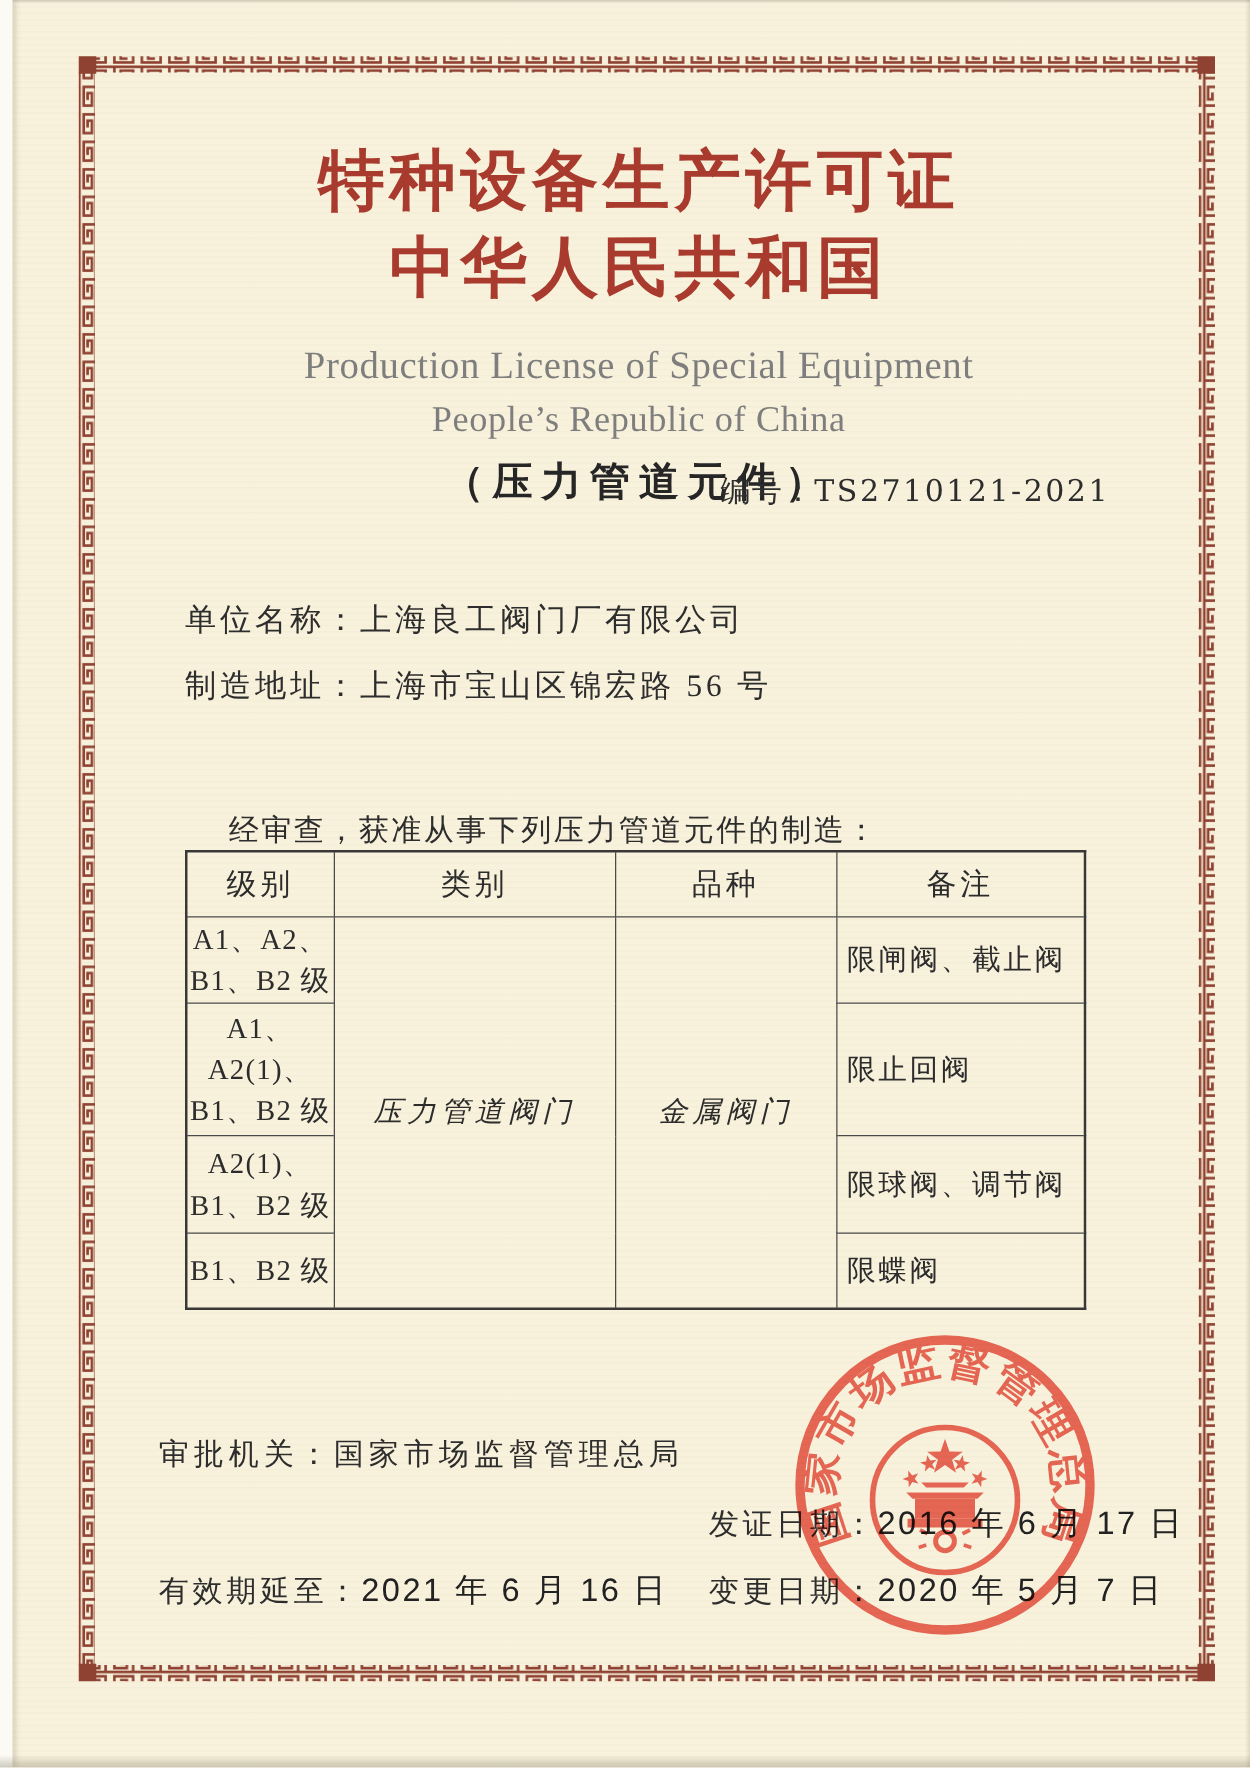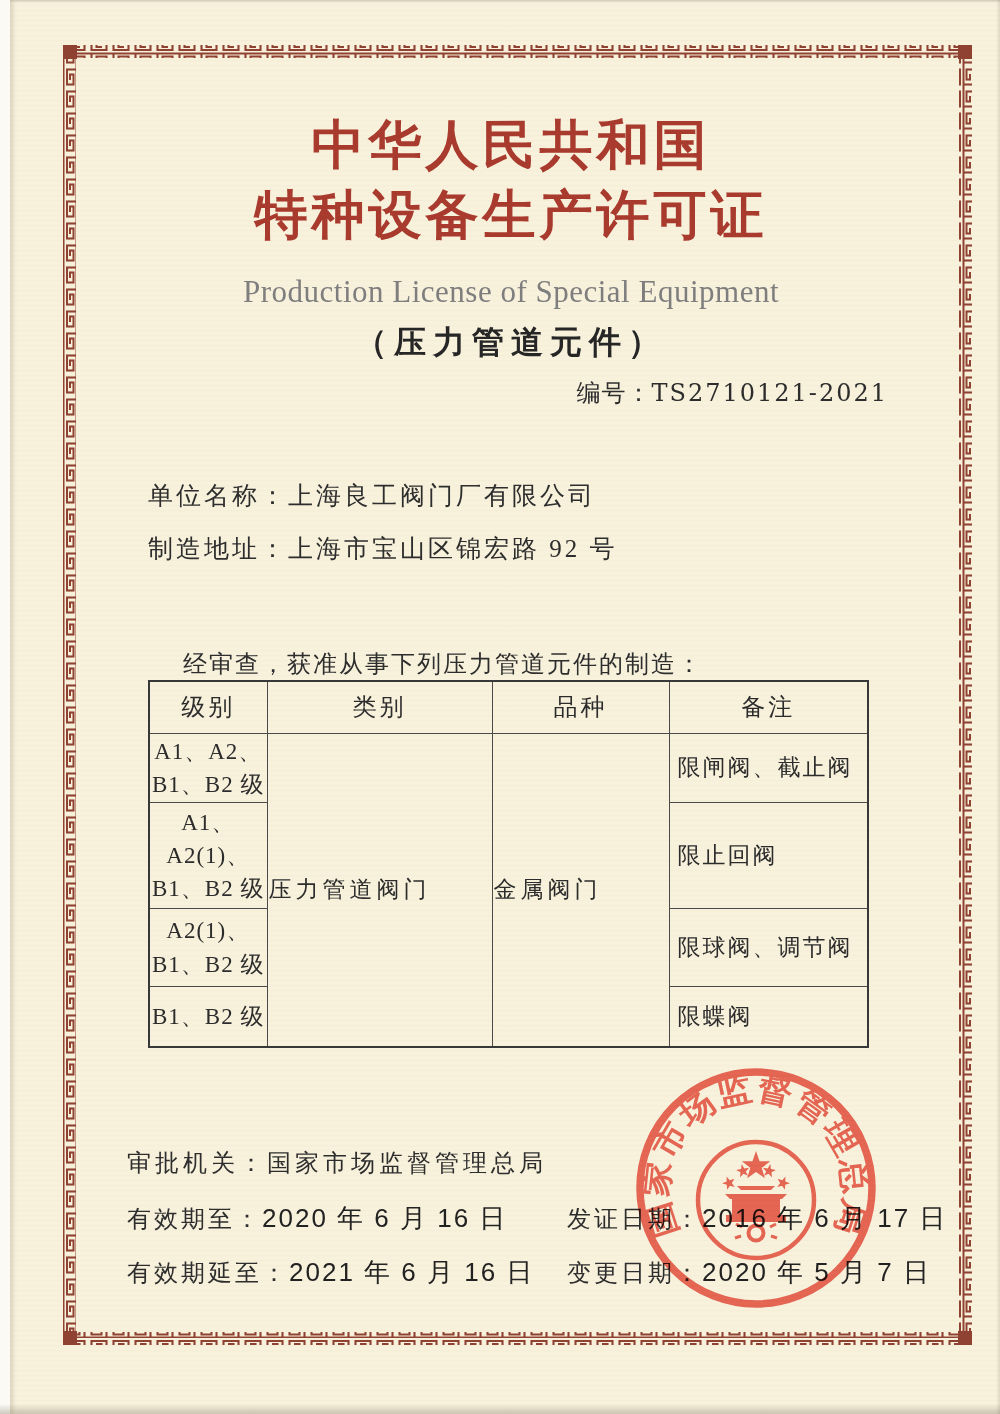--- a/index.html
+++ b/index.html
@@ -39,21 +39,21 @@
   .note-line{position:absolute;left:183px;top:648px;font-size:24px;letter-spacing:2px;}
 
   .tbl-wrap{position:absolute;left:148px;top:680px;}
   table.lic{border-collapse:collapse;table-layout:fixed;width:719px;background:transparent;}
   table.lic th,table.lic td{border:1.5px solid #4a4a4a;font-weight:normal;font-size:23px;color:#2c2c2c;}
   table.lic{border:2.5px solid #383838;}
   table.lic th{font-size:24px;letter-spacing:3px;}
   tr.hr{height:52px;} tr.r1{height:62px;} tr.r2{height:106px;} tr.r3{height:78px;} tr.r4{height:60px;}
   col.c1{width:118px;} col.c2{width:225px;} col.c3{width:177px;} col.c4{width:199px;}
   td.lvl{text-align:center;white-space:pre-line;line-height:1.45;letter-spacing:1px;}
-  td.mid{text-align:left;font-size:24px;letter-spacing:4px;}
+  td.mid{text-align:center;font-size:24px;letter-spacing:4px;font-style:italic;}
   td.rmk{text-align:left;padding-left:8px;letter-spacing:2px;}
 
   .foot-line{position:absolute;font-size:24px;letter-spacing:3px;}
   .authority-line{left:127px;top:1147px;letter-spacing:4px;}
   .valid-line{left:127px;top:1201px;}
   .extended-line{left:127px;top:1255px;}
   .issue-line{left:567px;top:1201px;}
   .change-line{left:567px;top:1255px;}
   .date-val{font-family:"Liberation Sans","DejaVu Sans",sans-serif;font-size:26px;font-weight:500;letter-spacing:2px;color:#222;}
 
@@ -88,36 +88,37 @@
     <rect x="76" y="1332" width="883" height="13" fill="url(#mhb)"></rect>
     <rect x="63" y="58" width="13" height="1274" fill="url(#mv)"></rect>
     <rect x="959" y="58" width="13" height="1274" fill="url(#mvb)"></rect>
     <rect x="63" y="45" width="14" height="14" fill="#8f4132"></rect>
     <rect x="958" y="45" width="14" height="14" fill="#8f4132"></rect>
     <rect x="63" y="1331" width="14" height="14" fill="#8f4132"></rect>
     <rect x="958" y="1331" width="14" height="14" fill="#8f4132"></rect>
   </svg>
 
   <div class="title-block">
+    <div class="cn-title">特种设备生产许可证</div>
     <div class="cn-title">中华人民共和国</div>
-    <div class="cn-title">特种设备生产许可证</div>
     <div class="en-title1">Production License of Special Equipment</div>
+    <div class="en-title2">People’s Republic of China</div>
     <div class="sub-title">（压力管道元件）</div>
   </div>
 
   <div class="license-line">
     <span>编号：</span><span class="num">TS2710121-2021</span>
   </div>
 
   <div class="field-line company-line">
     <span>单位名称：</span><span>上海良工阀门厂有限公司</span>
   </div>
 
   <div class="field-line address-line">
-    <span>制造地址：</span><span>上海市宝山区锦宏路 92 号</span>
+    <span>制造地址：</span><span>上海市宝山区锦宏路 56 号</span>
   </div>
 
   <div class="note-line">经审查，获准从事下列压力管道元件的制造：</div>
 
   <div class="tbl-wrap">
     <table class="lic">
       <colgroup>
           <col class="c1">
           <col class="c2">
           <col class="c3">
@@ -153,23 +154,20 @@
         <td class="rmk">限蝶阀</td>
       </tr>
     </tbody>
       </table>
   </div>
 
   <div class="foot-line authority-line">
     <span>审批机关：</span><span>国家市场监督管理总局</span>
   </div>
 
-  <div class="foot-line valid-line">
-    <span>有效期至：</span><span class="date-val">2020 年 6 月 16 日</span>
-  </div>
 
   <div class="foot-line extended-line">
     <span>有效期延至：</span><span class="date-val">2021 年 6 月 16 日</span>
   </div>
 
   <div class="foot-line issue-line">
     <span>发证日期：</span><span class="date-val">2016 年 6 月 17 日</span>
   </div>
 
   <div class="foot-line change-line">

